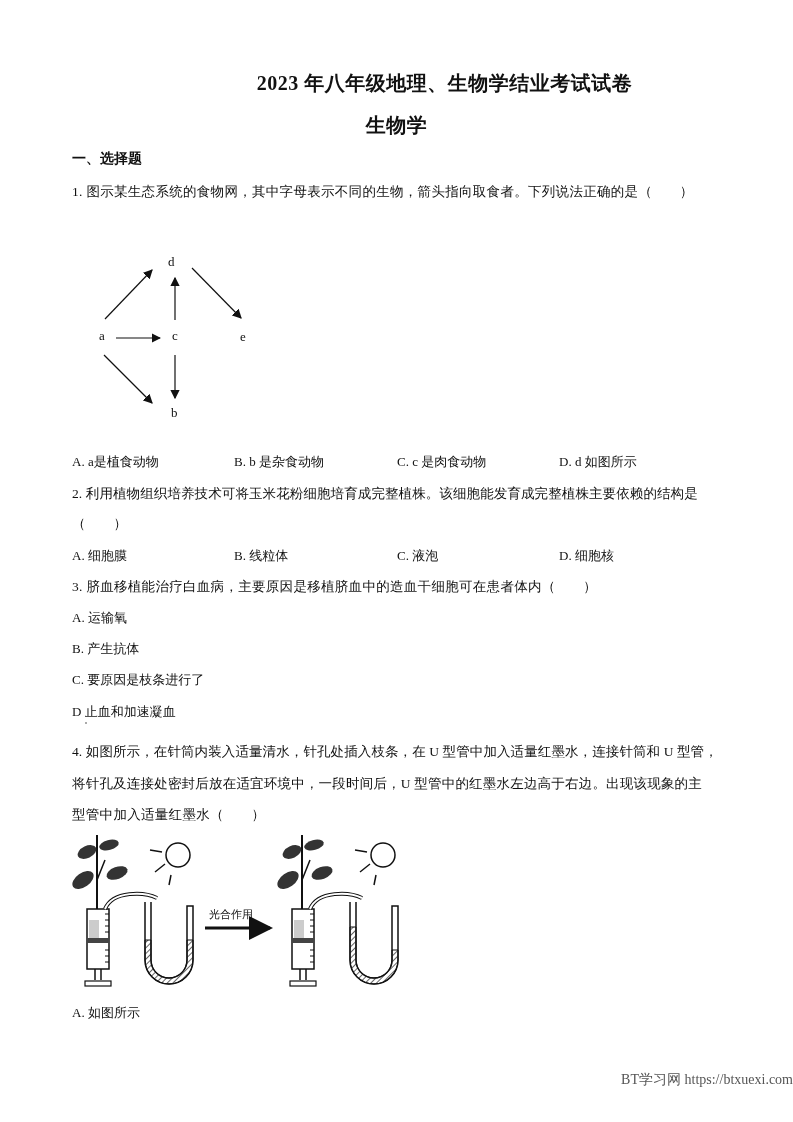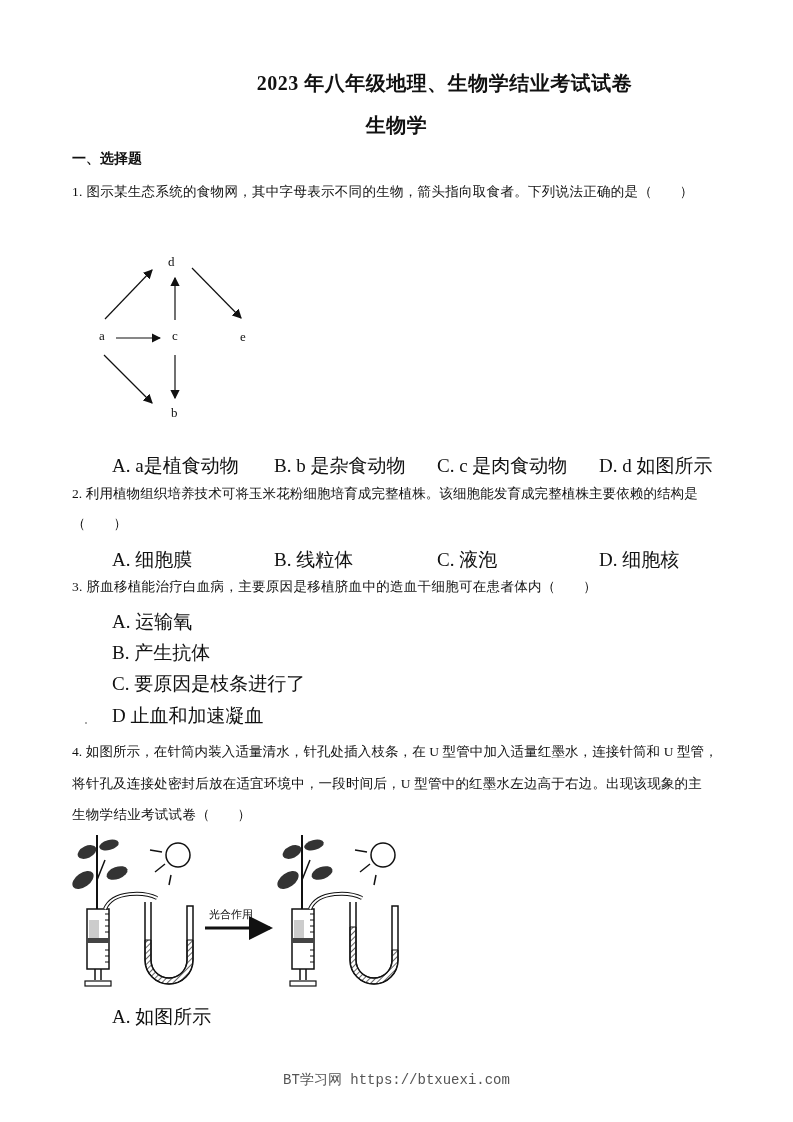--- a/index.html
+++ b/index.html
@@ -14,26 +14,26 @@
     }
     .t1 { top: 70px; margin-left: 48px; }
     .t2 { top: 112px; }
     .section {
       position: absolute; left: 72px; top: 150px; font-weight: bold; font-size: 14px;
     }
     .line {
       position: absolute; left: 72px; font-size: 13.5px; white-space: nowrap;
       letter-spacing: 0.3px;
     }
-    .opt { position: absolute; font-size: 19px; white-space: nowrap; margin-left: 40px; }
+    .opt { position: absolute; font-size: 13px; white-space: nowrap; }
     .diagram-abs { position: absolute; }
     .node { position: absolute; font-size: 13px; }
     .footer {
-      position: absolute; top: 1071px; left: 0; width: 793px; text-align: center;
-      font-family: Liberation Mono, monospace; font-size: 14px; color: #555;
+      position: absolute; top: 1071px; left: 0; width: 793px; text-align: right;
+      font-family: Liberation Serif, serif; font-size: 14px; color: #555;
     }
     .dot { position:absolute; left:85px; top:722px; width:2px; height:2px; background:#aaa; }
   </style>
 </head>
 <body>
 
 <div class="title t1">2023 年八年级地理、生物学结业考试试卷</div>
 <div class="title t2">生物学</div>
 <div class="section">一、选择题</div>
 
@@ -81,21 +81,21 @@
 
 <div class="line" style="top:578px">3. 脐血移植能治疗白血病，主要原因是移植脐血中的造血干细胞可在患者体内（　　）</div>
 <div class="opt" style="left:72px; top:609px">A. 运输氧</div>
 <div class="opt" style="left:72px; top:640px">B. 产生抗体</div>
 <div class="opt" style="left:72px; top:671px">C. 要原因是枝条进行了</div>
 <div class="opt" style="left:72px; top:703px">D  止血和加速凝血</div>
 <div class="dot"></div>
 
 <div class="line" style="top:743px; letter-spacing:0.1px">4. 如图所示，在针筒内装入适量清水，针孔处插入枝条，在 U 型管中加入适量红墨水，连接针筒和 U 型管，</div>
 <div class="line" style="top:775px; letter-spacing:0.2px">将针孔及连接处密封后放在适宜环境中，一段时间后，U 型管中的红墨水左边高于右边。出现该现象的主</div>
-<div class="line" style="top:806px">生物学结业考试试卷（　　）</div>
+<div class="line" style="top:806px">型管中加入适量红墨水（　　）</div>
 
 <div>
   <svg class="diagram-abs" style="left:65px; top:830px" width="340" height="170">
     <defs>
       <pattern id="hatch" width="4" height="4" patternUnits="userSpaceOnUse" patternTransform="rotate(45)">
         <line x1="0" y1="0" x2="0" y2="4" stroke="#222" stroke-width="1.4"></line>
       </pattern>
       <marker id="ah2" markerWidth="8" markerHeight="8" refX="7" refY="4" orient="auto">
         <path d="M0,0 L8,4 L0,8 Z" fill="#111"></path>
       </marker>

